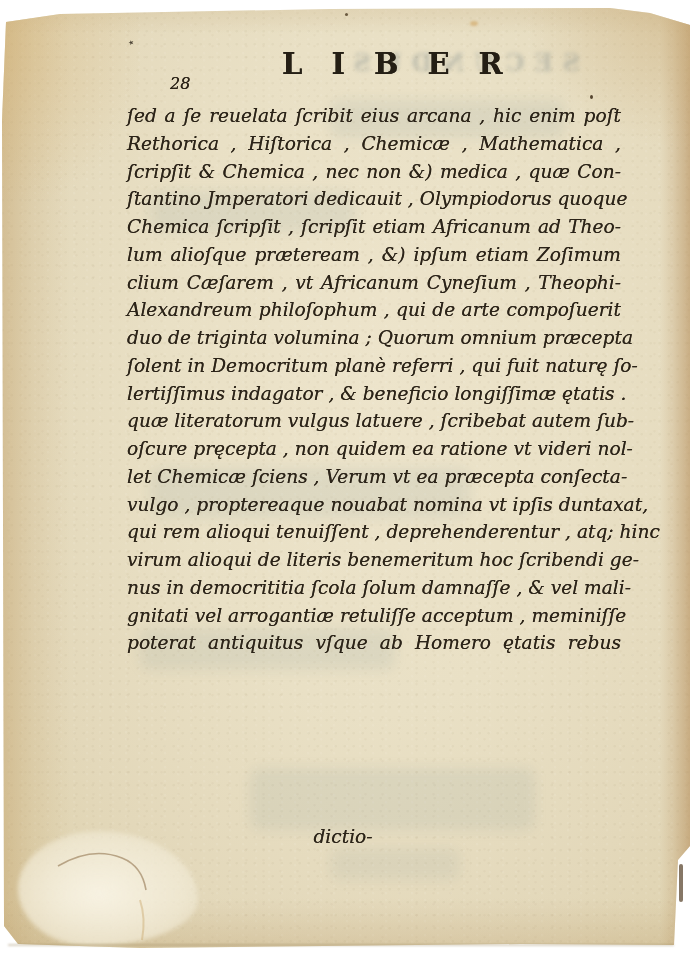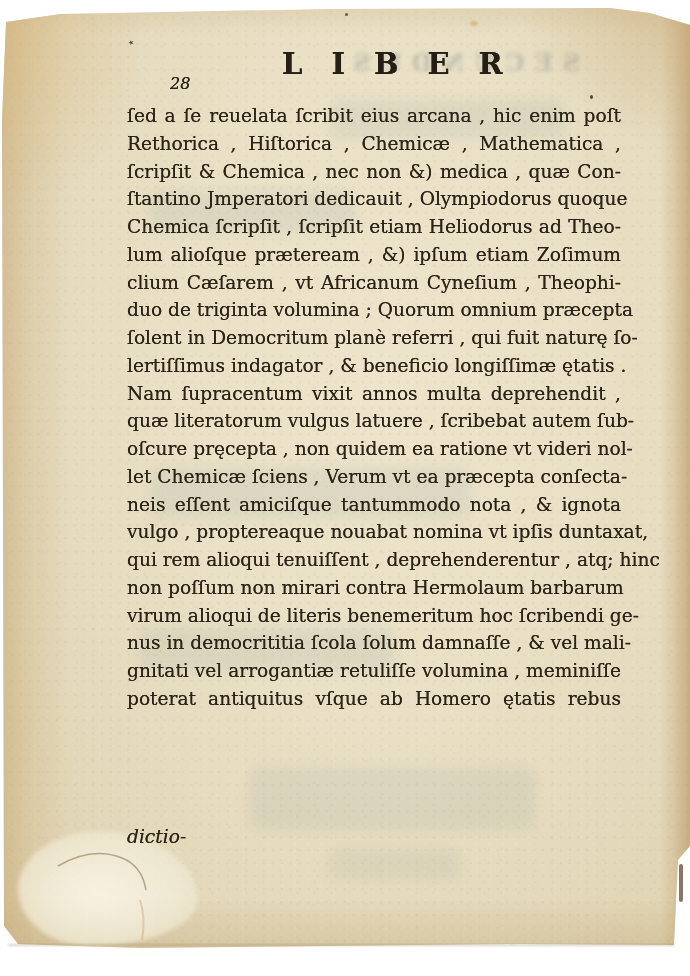--- a/index.html
+++ b/index.html
@@ -66,32 +66,32 @@
     margin-top:12px;
   }
   .running-title{
     position:absolute;left:282px;top:47px;width:240px;
     font-size:29px;font-weight:700;
     letter-spacing:1.0em;color:#241e14;
     text-shadow:0 0 0.5px rgba(36,30,20,0.9);
   }
   .body-text{
     position:absolute;left:127px;top:102px;width:494px;
-    font-size:18.6px;line-height:27.75px;
+    font-size:18.6px;font-style:italic;line-height:27.75px;
     color:#2b2318;
     text-shadow:0 0 0.6px rgba(43,35,24,0.85);
   }
   .body-text .line{
     text-align:justify;text-align-last:justify;
     white-space:nowrap;height:27.75px;overflow:visible;
   }
   .catchword{
     position:absolute;left:127px;top:826px;width:494px;
     font-size:18.6px;font-style:italic;color:#2b2318;
-    text-align:left;padding-right:62px;box-sizing:border-box;
+    text-align:center;padding-right:62px;box-sizing:border-box;
     text-shadow:0 0 0.6px rgba(43,35,24,0.85);
   }
   
   .fly-mark{position:absolute;left:128px;top:36px;font-size:11px;color:#4a4133;transform:rotate(-20deg);}
   .speck1{position:absolute;left:345px;top:13px;width:3px;height:3px;background:#6b5a40;border-radius:50%;}
   .speck2{position:absolute;left:590px;top:95px;width:3px;height:4px;background:#55452f;border-radius:50%;}
   .speck3{position:absolute;left:470px;top:21px;width:8px;height:5px;background:rgba(205,160,90,0.55);border-radius:50%;filter:blur(1px);}
   .crease{position:absolute;left:0;top:0;}
   .sliver{position:absolute;left:679px;top:864px;width:4px;height:38px;background:#5d4a33;opacity:0.75;border-radius:2px;}
   .edge-line-bottom{position:absolute;left:8px;top:944px;width:666px;height:2px;background:rgba(150,125,85,0.35);filter:blur(1px);}
@@ -124,37 +124,35 @@
     <span class="speck3"></span>
 
     <div class="page-number">28</div>
     <div class="running-title">LIBER</div>
 
     <div class="body-text" id="body-text">
         <div class="line">ſed a ſe reuelata ſcribit eius arcana , hic enim poſt</div>
         <div class="line">Rethorica , Hiſtorica , Chemicæ , Mathematica ,</div>
         <div class="line">ſcripſit &amp; Chemica , nec non &amp;) medica , quæ Con-</div>
         <div class="line">ſtantino Jmperatori dedicauit , Olympiodorus quoque</div>
-        <div class="line">Chemica ſcripſit , ſcripſit etiam Heliodorus ad Theo-</div>
+        <div class="line">Chemica ſcripſit , ſcripſit etiam Africanum ad Theo-</div>
         <div class="line">lum alioſque præteream , &amp;) ipſum etiam Zoſimum</div>
         <div class="line">clium Cæſarem , vt Africanum Cyneſium , Theophi-</div>
+        <div class="line">Alexandreum philoſophum , qui de arte compoſuerit</div>
         <div class="line">duo de triginta volumina ; Quorum omnium præcepta</div>
         <div class="line">ſolent in Democritum planè referri , qui fuit naturę ſo-</div>
         <div class="line">lertiſſimus indagator , &amp; beneficio longiſſimæ ętatis .</div>
-        <div class="line">Nam ſupracentum vixit annos multa deprehendit ,</div>
         <div class="line">quæ literatorum vulgus latuere , ſcribebat autem ſub-</div>
         <div class="line">oſcure pręcepta , non quidem ea ratione vt videri nol-</div>
         <div class="line">let Chemicæ ſciens , Verum vt ea præcepta conſecta-</div>
-        <div class="line">neis eſſent amiciſque tantummodo nota , &amp; ignota</div>
         <div class="line">vulgo , proptereaque nouabat nomina vt ipſis duntaxat,</div>
         <div class="line">qui rem alioqui tenuiſſent , deprehenderentur , atq; hinc</div>
-        <div class="line">non poſſum non mirari contra Hermolaum barbarum</div>
         <div class="line">virum alioqui de literis benemeritum hoc ſcribendi ge-</div>
         <div class="line">nus in democrititia ſcola ſolum damnaſſe , &amp; vel mali-</div>
-        <div class="line">gnitati vel arrogantiæ retuliſſe volumina , meminiſſe</div>
+        <div class="line">gnitati vel arrogantiæ retuliſſe acceptum , meminiſſe</div>
         <div class="line">poterat antiquitus vſque ab Homero ętatis rebus</div>
       </div>
     <div class="catchword">dictio-</div>
 
     <svg class="crease" width="690" height="976">
       <path d="M 58 866 q 34 -20 64 -8 q 20 8 24 32" fill="none" stroke="#8a6b45" stroke-width="1.6" opacity="0.55"></path>
       <path d="M 140 900 q 6 18 2 40" fill="none" stroke="#c9a96f" stroke-width="2" opacity="0.45"></path>
     </svg>
   </div>
 

